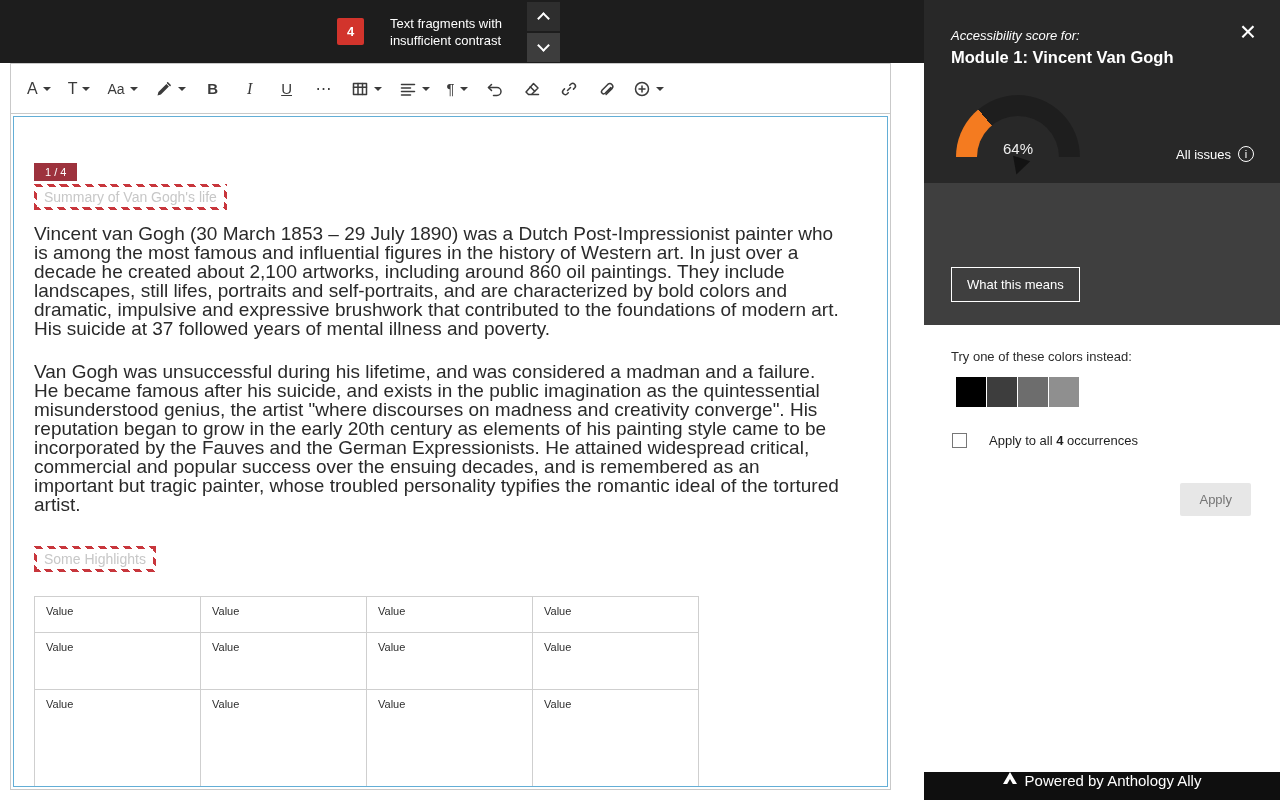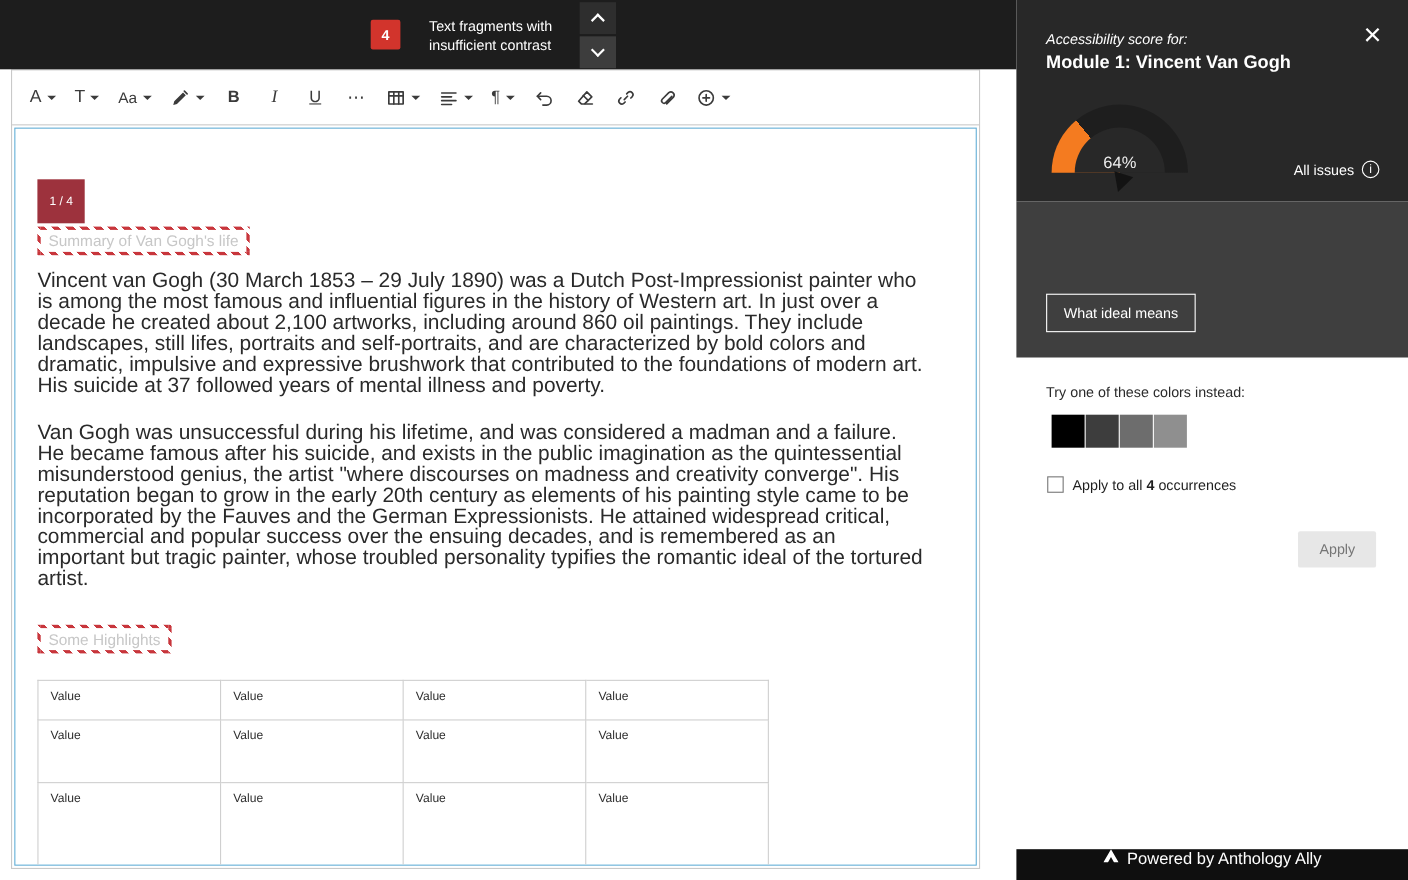--- a/index.html
+++ b/index.html
@@ -27,21 +27,21 @@
   .tbtn .glyph { pointer-events: none; }
   .tbtn .b { font-weight: bold; font-size: 15px; }
   .tbtn .i { font-style: italic; font-family: "Liberation Serif", serif; font-size: 16px; }
   .tbtn .u { text-decoration: underline; font-size: 15px; }
   .caret { width: 0; height: 0; border-left: 4px solid transparent; border-right: 4px solid transparent;
            border-top: 4px solid #3b3b3b; margin-left: 5px; }
   .tbtn svg { stroke: #3b3b3b; fill: none; stroke-width: 1.5; stroke-linecap: round; stroke-linejoin: round; }
 
   .content { position: absolute; left: 2px; right: 2px; top: 52px; bottom: 2px; border: 1px solid #63aed6; padding: 0 20px; overflow: hidden; }
 
-  .counter-badge { display: inline-block; margin-top: 46px; background: #9d323d; color: #fff; font-size: 11px; padding: 14px 11px; }
+  .counter-badge { display: inline-block; margin-top: 46px; background: #9d323d; color: #fff; font-size: 11px; padding: 3px 11px; }
   .frag { display: inline-block; border: 3px solid transparent;
           border-image: repeating-linear-gradient(45deg, #c8363c 0 5px, #ffffff 5px 9px) 3;
           color: #c7c7c7; font-size: 14px; padding: 2px 7px; background: #fff; cursor: pointer; }
   .frag1 { display: block; width: max-content; margin-top: 3px; }
   .frag2 { margin-top: 32px; }
   .frag3 { margin-top: 20px; }
   .para { font-size: 19px; line-height: 19px; color: #2a2a2a; padding-right: 28px; }
   .p1 { margin-top: 14px; }
   .p2 { margin-top: 24px; }
 
@@ -73,21 +73,21 @@
 
   .msg-panel { position: absolute; left: 0; top: 183px; right: 0; height: 142px; background: #3f3f3f; }
   .msg-text { position: absolute; left: 27px; top: 16px; width: 272px; color: #fff; font-size: 19px; line-height: 26px; font-weight: 400; }
   .wtm-btn { position: absolute; left: 27px; top: 84px; background: transparent; border: 1px solid #fff;
              color: #fff; font-size: 13px; padding: 9px 15px; cursor: pointer; font-family: "Liberation Sans", sans-serif; }
 
   .try-label { position: absolute; left: 27px; top: 349px; font-size: 13px; color: #2b2b2b; }
   .swatches { position: absolute; left: 32px; top: 377px; display: flex; gap: 1px; }
   .swatch { width: 30px; height: 30px; cursor: pointer; border: none; }
 
-  .apply-row { position: absolute; left: 28px; top: 433px; display: flex; align-items: center; gap: 8px; }
+  .apply-row { position: absolute; left: 28px; top: 433px; display: flex; align-items: center; gap: 22px; }
   .checkbox { width: 15px; height: 15px; border: 1px solid #777; background: #fff; cursor: pointer; }
   .apply-row .lbl { font-size: 13px; color: #1f1f1f; }
   .apply-row .cnt { font-weight: bold; }
 
   .apply-btn { position: absolute; right: 29px; top: 483px; background: #e7e7e7; border: none; color: #757575;
                font-size: 13px; padding: 9px 19px; cursor: pointer; border-radius: 2px; font-family: Liberation Sans, sans-serif; }
 
   .footer { position: absolute; left: 0; right: 0; bottom: 0; height: 28px; background: #0f0f0f; color: #fff;
             display: flex; align-items: flex-start; justify-content: center; gap: 8px; font-size: 15px; cursor: pointer; }
 </style>
@@ -247,21 +247,21 @@
     <button class="all-issues">
       <span>All issues</span>
       <span class="info-icon">
         <span>i</span>
       </span>
     </button>
   </div>
 
   <div class="msg-panel">
     <button class="wtm-btn">
-      <span>What ideal means</span>
+      <span>What this means</span>
     </button>
   </div>
 
   <div class="try-label">Try one of these colors instead:</div>
   <div class="swatches">
     <button class="swatch" style="background: rgb(0, 0, 0);"></button>
     <button class="swatch" style="background: rgb(61, 61, 61);"></button>
     <button class="swatch" style="background: rgb(109, 109, 109);"></button>
     <button class="swatch" style="background: rgb(143, 143, 143);"></button>
   </div>

